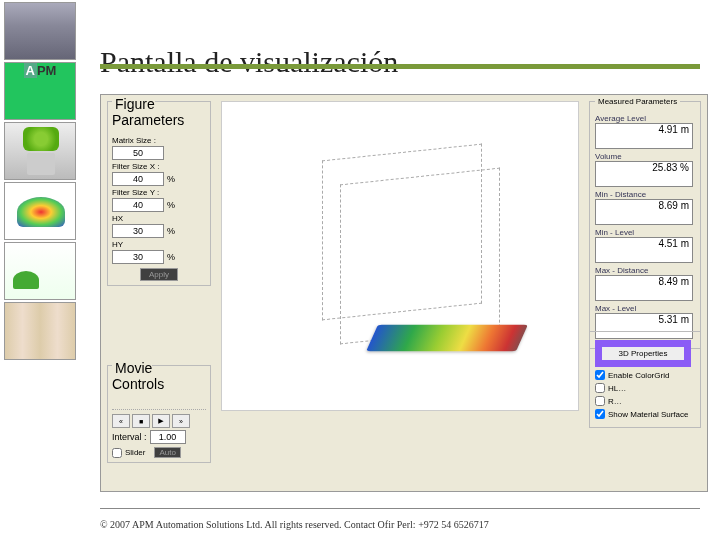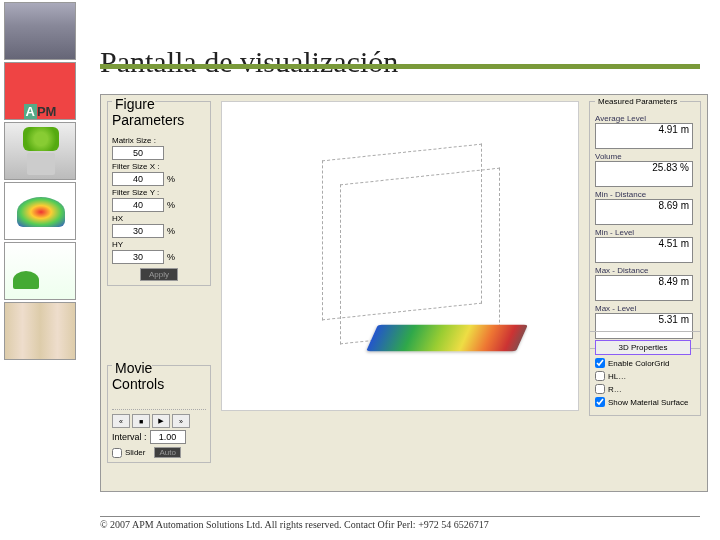--- a/index.html
+++ b/index.html
@@ -1,21 +1,21 @@
 <!DOCTYPE html>
 <html><head>
 <meta charset="utf-8">
 <style>
   * { box-sizing: border-box; margin: 0; padding: 0; }
   body { width: 720px; height: 540px; font-family: Arial, sans-serif; background: #fff; position: relative; }
   
   .sidebar { position: absolute; left: 0; top: 0; width: 80px; height: 540px; }
   .thumb { width: 72px; height: 58px; margin: 2px 4px; border: 1px solid #999; background: #ddd; position: relative; overflow: hidden; }
   .thumb.silo { background: linear-gradient(180deg, #aab 0%, #889 40%, #667 100%); }
-  .thumb.apm { background: #ef4444; display: flex; align-items: flex-end; justify-content: center; font-weight: bold; font-size: 13px; color: #333; }
+  .thumb.apm { background: #22c55e; display: flex; align-items: flex-start; justify-content: center; font-weight: bold; font-size: 13px; color: #333; }
   .thumb.apm span.a { background: #5a8; color: #fff; padding: 0 2px; }
   .thumb.sensor { background: linear-gradient(180deg, #eee 0%, #bbb 100%); }
   .thumb.sensor::before { content:""; position:absolute; top:4px; left:18px; width:36px; height:24px; background: radial-gradient(circle, #8c3 30%, #5a1 70%); border-radius: 6px; }
   .thumb.sensor::after { content:""; position:absolute; top:30px; left:22px; width:28px; height:22px; background: #ccc; border-radius: 2px; }
   .thumb.heat { background: #fff; }
   .thumb.heat::before { content:""; position:absolute; top:14px; left:12px; width:48px; height:30px; background: radial-gradient(ellipse at center, #e33 0%, #fc3 30%, #5c5 60%, #35c 100%); border-radius: 50% 50% 6px 6px; }
   .thumb.green { background: linear-gradient(180deg, #fff 0%, #efe 100%); }
   .thumb.green::before { content:""; position:absolute; top:28px; left:8px; width:26px; height:18px; background:#4a3; border-radius:50% 50% 2px 2px; }
   .thumb.pipes { background: linear-gradient(90deg, #dca 0%, #edc 25%, #dca 50%, #edc 75%, #dca 100%); }
   
@@ -41,23 +41,23 @@
   .cube { position: absolute; left: 100px; top: 50px; width: 160px; height: 180px; }
   .cube .back { position:absolute; left:0; top:0; width:160px; height:160px; border:1px dashed #aaa; transform: skewY(-6deg); }
   .cube .front { position:absolute; left:18px; top:24px; width:160px; height:160px; border:1px dashed #aaa; transform: skewY(-6deg); }
   .surf { position:absolute; left:22px; top:146px; width:150px; height:48px; border-radius:4px; background: linear-gradient(90deg, #2355cc 0%, #2fa84a 25%, #9acd32 45%, #eedd44 62%, #ee7733 78%, #cc3333 92%, #8b4a4a 100%); transform: skewX(-24deg) scaleY(0.55); box-shadow: 0 2px 4px rgba(0,0,0,.3); }
   
   .rgroup { position: absolute; right: 6px; border: 1px solid #bbb; width: 112px; padding: 2px 9px 6px 5px; }
   .rgroup .gtitle { position: relative; top: -8px; background: #ece9d8; padding: 0 3px; font-size: 8px; }
   .rfield { margin-bottom: 3px; }
   .rfield .lab { font-size: 8px; color: #335; }
   .valbox { width: 98px; height: 26px; background: #fff; border: 1px solid #888; font-size: 10px; text-align: right; padding-right: 3px; line-height: 12px; }
-  .propbtn { padding: 2px 6px; font-size: 8px; border: 1px solid #8b5cf6; background: #eee; width: 96px; margin-top: 6px; text-align: center; }
+  .propbtn { padding: 2px 6px; font-size: 8px; border: 7px solid #8b5cf6; background: #eee; width: 96px; margin-top: 6px; text-align: center; }
   
-  .footer { position: absolute; left: 100px; bottom: 10px; font-family: "Times New Roman", serif; font-size: 10px; color: #333; border-top: 1px solid #888; padding-top: 2px; width: 600px; }
+  .footer { position: absolute; left: 100px; bottom: 10px; font-family: "Times New Roman", serif; font-size: 10px; color: #333; border-top: 1px solid #888; padding-top: 10px; width: 600px; }
 </style>
 </head>
 <body>
 
 <div class="sidebar">
   <div class="thumb silo"></div>
   <div class="thumb apm">
       <div><span class="a">A</span>PM</div>
     </div>
   <div class="thumb sensor"></div>

